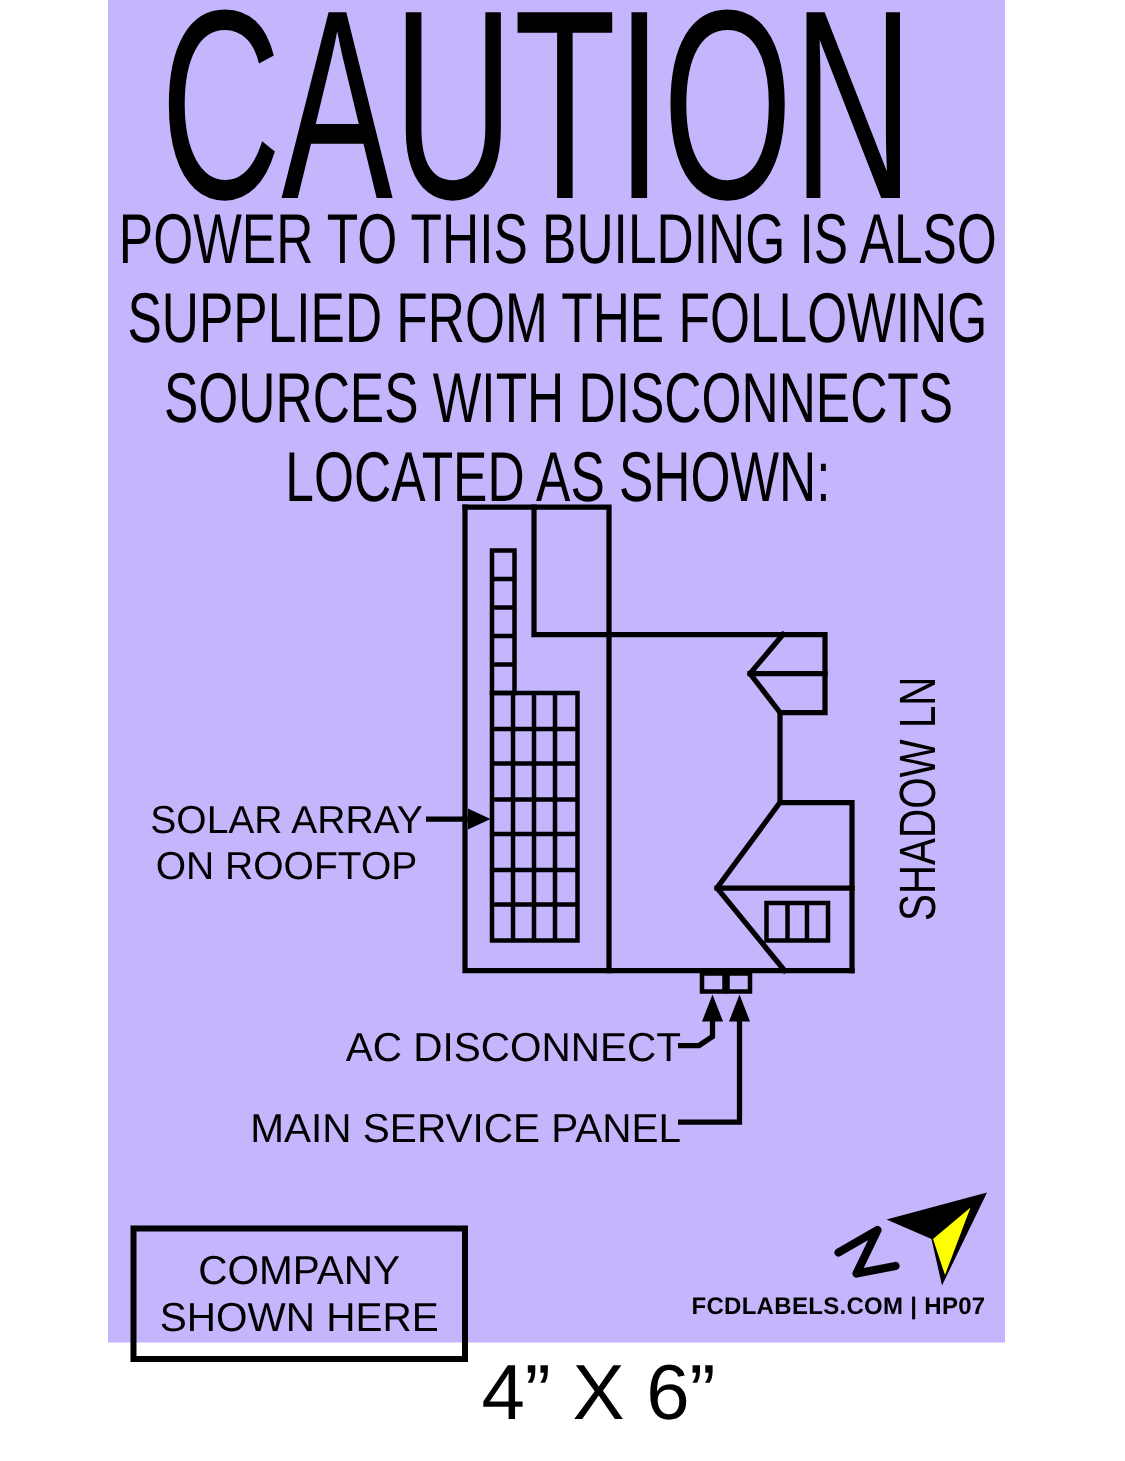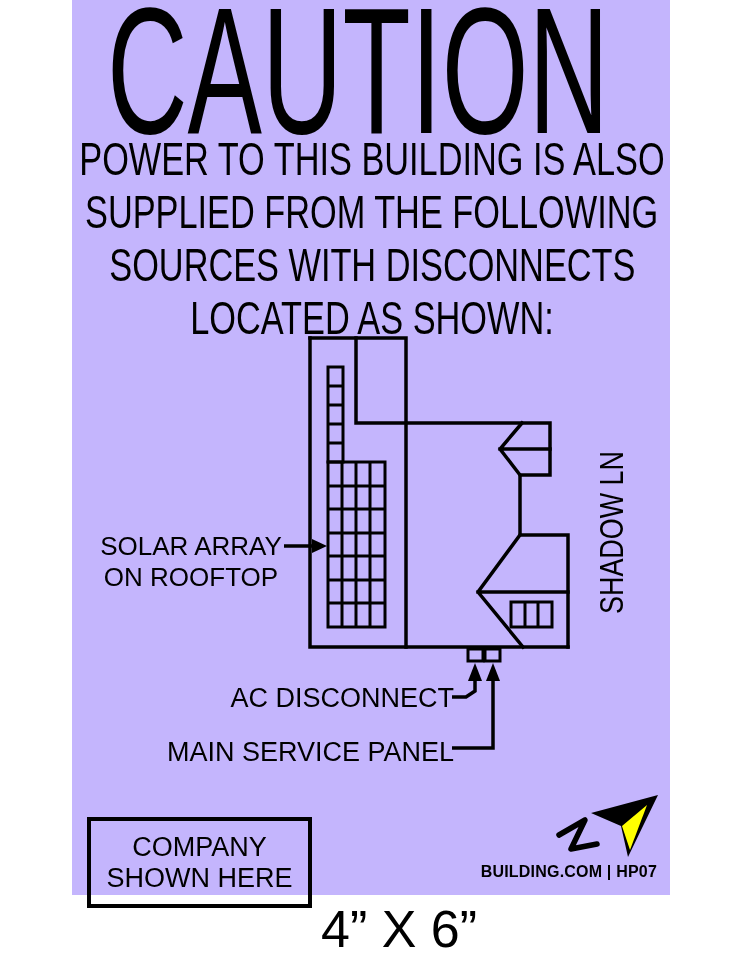--- a/index.html
+++ b/index.html
@@ -66,21 +66,21 @@
       <div class="line">SUPPLIED FROM THE FOLLOWING</div>
       <div class="line">SOURCES WITH DISCONNECTS</div>
       <div class="line">LOCATED AS SHOWN:</div>
     </div>
 
     <div class="logo-box">
       <div>COMPANY</div>
       <div>SHOWN HERE</div>
     </div>
 
-    <div class="brand">BUILDING.COM | HP07</div>
+    <div class="brand">FCDLABELS.COM | HP07</div>
   </div>
 
   <svg class="diagram-svg" width="750" height="974" viewBox="0 0 750 974">
 
     <g fill="none" stroke="#000" stroke-width="3.5" stroke-linejoin="miter" stroke-linecap="square">
       <path d="M310,338 H406 V647"></path>
       <path d="M310,338 V647 H568"></path>
       <path d="M356,338 V423 H550 V475 H520 V535 H568 V647"></path>
 
       <path d="M522,423 L500,449 L520,475 M500,449 H550"></path>

